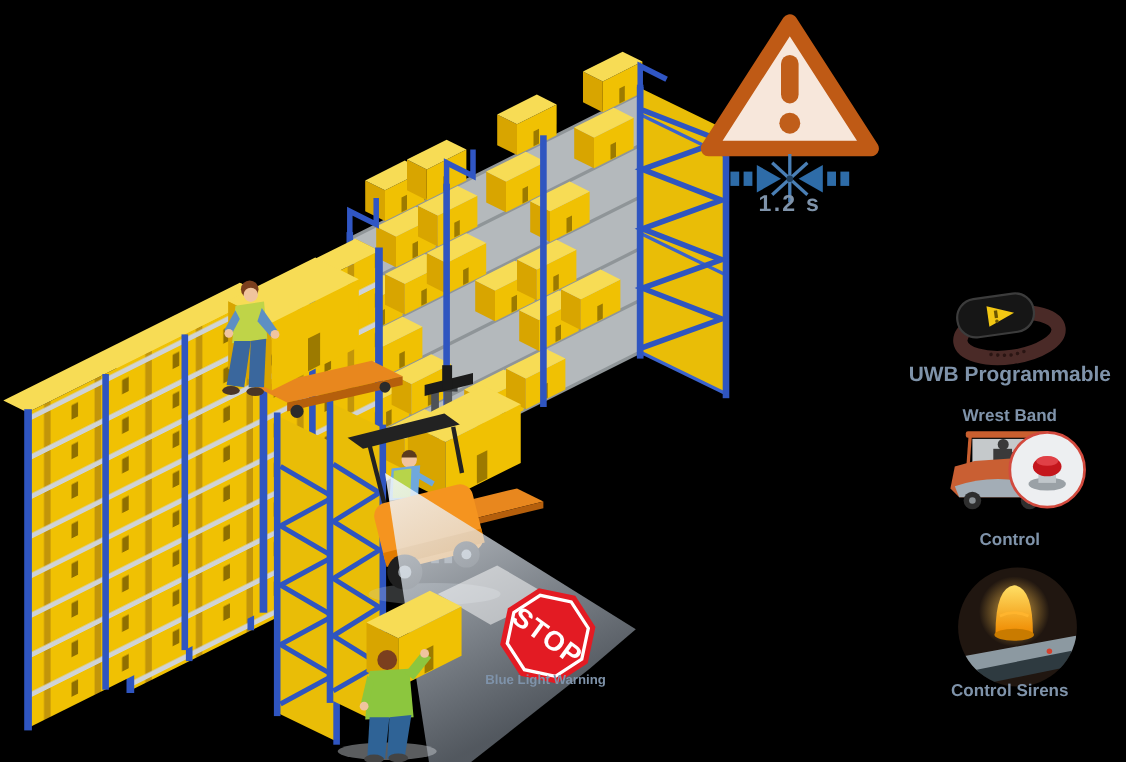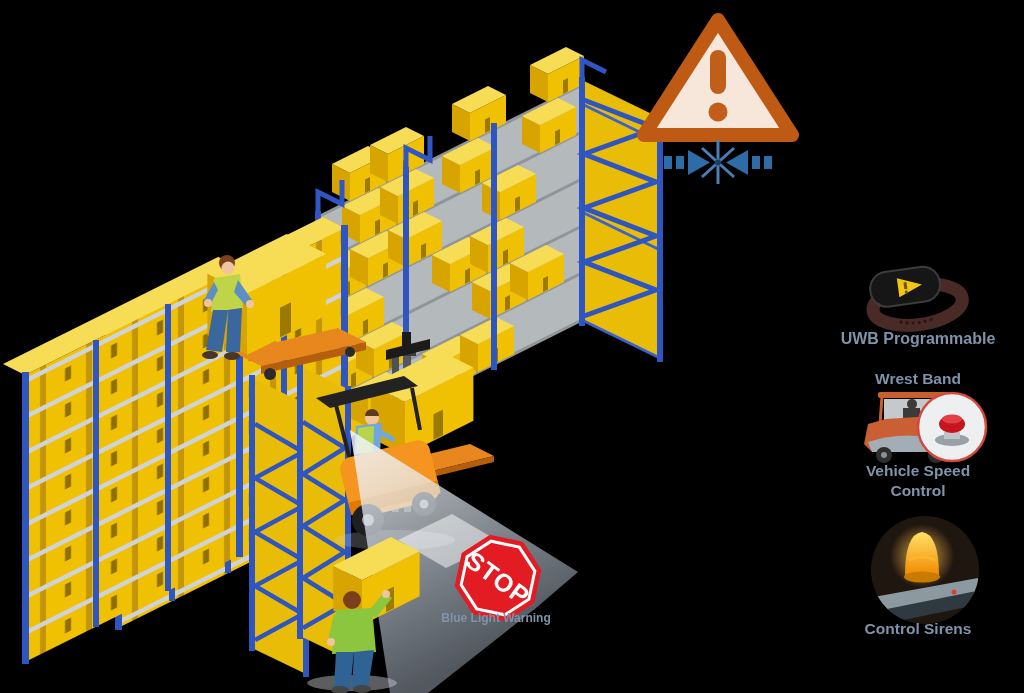--- a/index.html
+++ b/index.html
@@ -7,21 +7,21 @@
     position:relative;width:1024px;height:693px;background:#000;overflow:hidden;
     font-family:"Liberation Sans", sans-serif;
   }
   #scene{position:absolute;left:0;top:0;}
   .lbl{
     position:absolute;color:#7F93AA;font-weight:bold;text-align:center;
     font-family:"Liberation Sans", sans-serif;line-height:1.15;
   }
   .ttc-value{left:638px;top:174px;width:160px;font-size:21px;letter-spacing:2px;}
   .ttc-label{left:608px;top:198px;width:220px;font-size:15.5px;}
-  .leg1a{left:818px;top:330px;width:200px;font-size:16px;text-align:center;}
+  .leg1a{left:818px;top:330px;width:200px;font-size:19px;text-align:center;}
   .leg1b{left:818px;top:350px;width:200px;font-size:15.5px;margin-top:20px;}
   .leg2a{left:818px;top:462px;width:200px;font-size:15.5px;}
   .leg2b{left:818px;top:482px;width:200px;font-size:15.5px;}
   .leg3a{left:818px;top:620px;width:200px;font-size:15.5px;}
   .blw{left:396px;top:612px;width:200px;font-size:12px;}
 </style>
 </head>
 <body>
 
 <div id="stage">
@@ -291,20 +291,20 @@
       <polygon points="872,612 982,590 982,604 874,626" fill="#2E3A40"></polygon>
       <circle cx="922" cy="556" r="32" fill="url(#glowGrad)"></circle>
       <path d="M905,576 Q905,534 922,532 Q939,534 939,576 Z" fill="url(#domeGrad)"></path>
       <ellipse cx="922" cy="577" rx="18" ry="5.5" fill="#C97B00"></ellipse>
       <path d="M909,560 Q922,554 935,560" stroke="#FFB52E" stroke-width="2.5" fill="none"></path>
       <circle cx="954" cy="592" r="2.5" fill="#D4412E"></circle>
     </g>
   </g>
 </svg>
 
+<div class="lbl ttc-value">1.2 s</div>
 <div class="lbl leg1a">UWB Programmable</div>
 <div class="lbl leg1b">Wrest Band</div>
-<div class="lbl leg2a">Vehicle Speed</div>
 <div class="lbl leg2b">Control</div>
 <div class="lbl leg3a">Control Sirens</div>
 <div class="lbl blw">Blue Light Warning</div>
 
 </div>
 
 </body></html>

